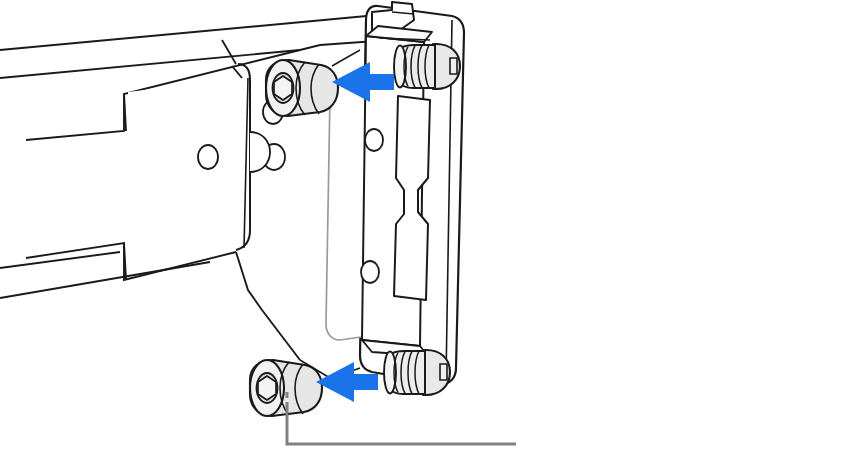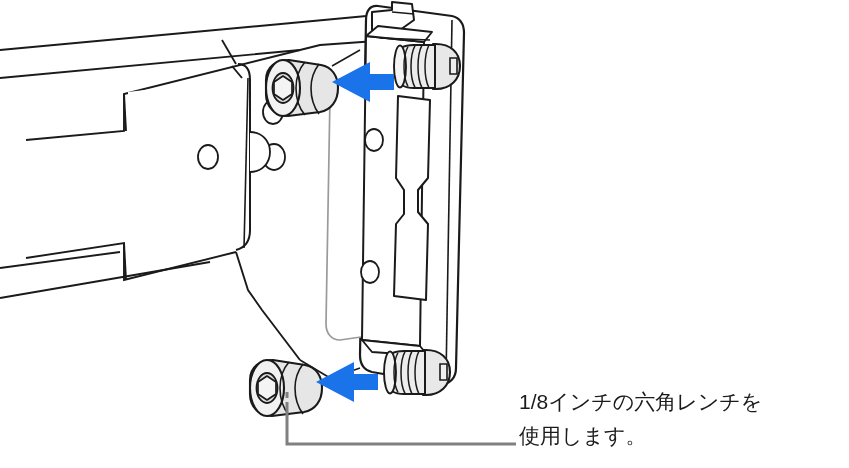--- a/index.html
+++ b/index.html
@@ -148,16 +148,14 @@
     <g transform="translate(292,352)">
       <use href="#arrowGlyph"></use>
     </g>
 
     <g>
       <path d="M 287 402 L 287 444 L 516 444" fill="none" stroke="#808080" stroke-width="3" stroke-linecap="butt"></path>
       <path d="M 287 392 L 287 398" fill="none" stroke="#808080" stroke-width="3"></path>
     </g>
   </svg>
 
-  <div class="callout">1/8インチの六角レンチを
-使用します。</div>
 
 </div>
 
 </body></html>

